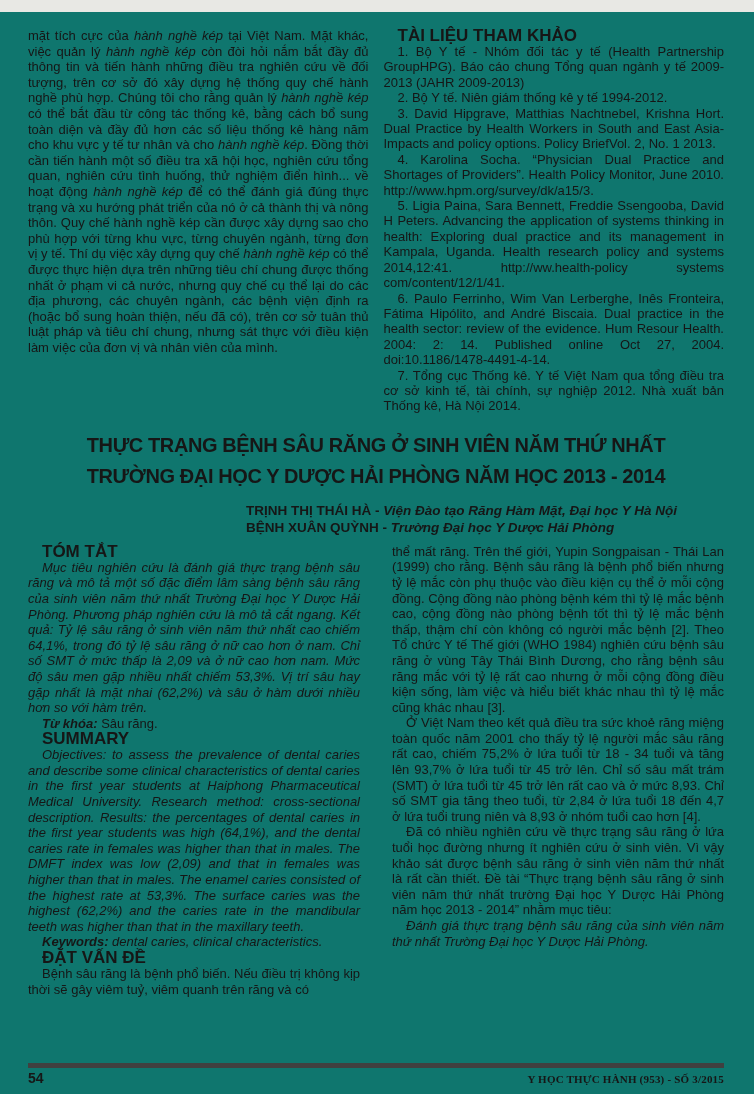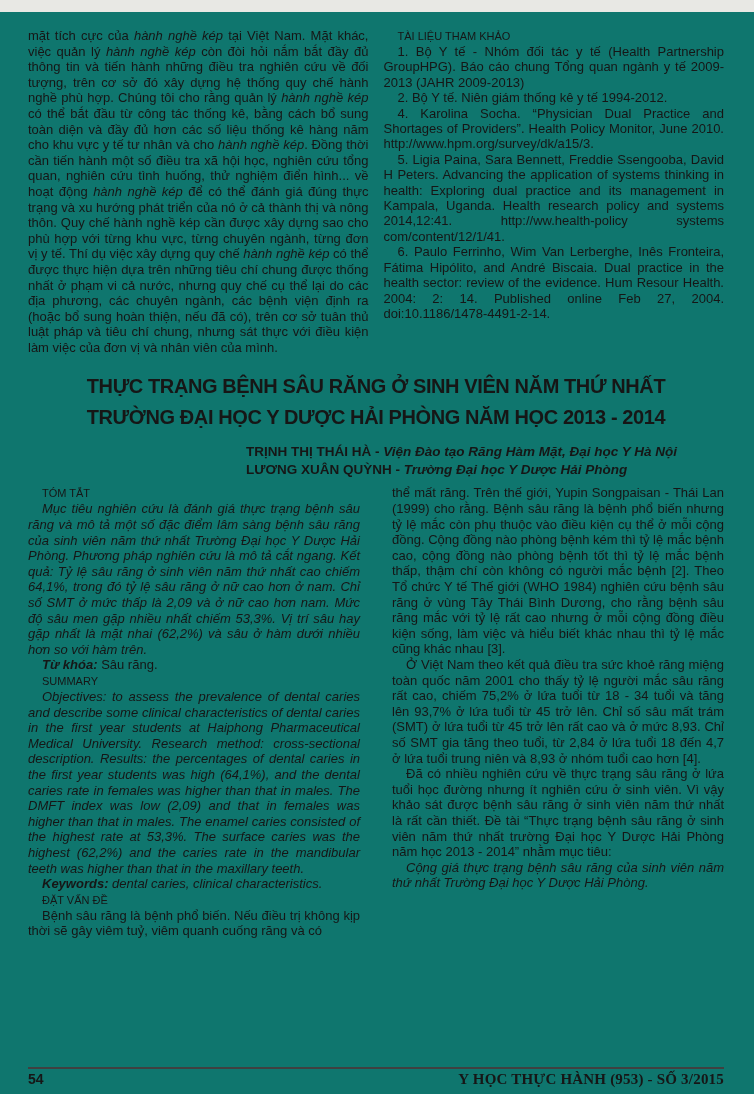--- a/index.html
+++ b/index.html
@@ -9,85 +9,87 @@
     padding:16px 30px 18px 28px;
     font-family:"Liberation Sans",sans-serif;
     font-size:13px;line-height:15.6px;
     display:flex;flex-direction:column;
   }
   .cols{display:flex;gap:15px;}
   .col{flex:1;min-width:0;text-align:justify;}
   p{margin:0;text-indent:14px;}
   p.noindent{text-indent:0;}
   .italic{font-style:italic;}
-  h3.sec{font-size:11px;margin:0;padding-left:14px;font-weight:normal;line-height:16px;}
+  h3.sec{font-size:17px;margin:0;padding-left:14px;font-weight:bold;line-height:16px;}
   .refs p{line-height:15.4px;}
   .article-head{margin-top:16px;}
   .title{
     text-align:center;font-weight:bold;font-size:20px;line-height:30px;
     letter-spacing:-0.4px;margin:0;font-stretch:condensed;
     transform:scaleY(1.05);
   }
   .authors{margin-top:12px;padding-left:218px;font-size:13.5px;line-height:17.5px;}
   .authors .nm{font-weight:bold;}
   .authors .aff{font-weight:bold;font-style:italic;}
   .bottom{margin-top:7px;gap:32px;}
   .footer{
-    margin-top:auto;border-top:2px solid #404040;padding-top:3px;
+    margin-top:auto;border-top:5px solid #404040;padding-top:3px;
     display:flex;justify-content:space-between;align-items:baseline;
   }
   .pageno{font-weight:bold;font-size:14px;font-family:"Liberation Sans",sans-serif;}
-  .journal{font-weight:bold;font-size:15px;font-family:"Liberation Serif",serif;letter-spacing:0.2px;}
+  .journal{font-weight:bold;font-size:11px;font-family:"Liberation Serif",serif;letter-spacing:0.2px;}
 </style>
 </head>
 <body>
 
 <div class="page">
 
   <div class="cols">
     <div class="col">
       <p class="noindent"><span>mặt tích cực của </span><span style="font-style: italic;">hành nghề kép</span><span> tại Việt Nam. Mặt khác, việc quản lý </span><span style="font-style: italic;">hành nghề kép</span><span> còn đòi hỏi nắm bắt đầy đủ thông tin và tiến hành những điều tra nghiên cứu về đối tượng, trên cơ sở đó xây dựng hệ thống quy chế hành nghề phù hợp. Chúng tôi cho rằng quản lý </span><span style="font-style: italic;">hành nghề kép</span><span> có thể bắt đầu từ công tác thống kê, bằng cách bổ sung toàn diện và đầy đủ hơn các số liệu thống kê hàng năm cho khu vực y tế tư nhân và cho </span><span style="font-style: italic;">hành nghề kép</span><span>. Đồng thời cần tiến hành một số điều tra xã hội học, nghiên cứu tổng quan, nghiên cứu tình huống, thử nghiệm điển hình... về hoạt động </span><span style="font-style: italic;">hành nghề kép</span><span> để có thể đánh giá đúng thực trạng và xu hướng phát triển của nó ở cả thành thị và nông thôn. Quy chế hành nghề kép cần được xây dựng sao cho phù hợp với từng khu vực, từng chuyên ngành, từng đơn vị y tế. Thí dụ việc xây dựng quy chế </span><span style="font-style: italic;">hành nghề kép</span><span> có thể được thực hiện dựa trên những tiêu chí chung được thống nhất ở phạm vi cả nước, nhưng quy chế cụ thể lại do các địa phương, các chuyên ngành, các bệnh viện định ra (hoặc bổ sung hoàn thiện, nếu đã có), trên cơ sở tuân thủ luật pháp và tiêu chí chung, nhưng sát thực với điều kiện làm việc của đơn vị và nhân viên của mình.</span></p>
     </div>
     <div class="col refs">
       <h3 class="sec">TÀI LIỆU THAM KHẢO</h3>
       <p>1. Bộ Y tế - Nhóm đối tác y tế (Health Partnership GroupHPG). Báo cáo chung Tổng quan ngành y tế 2009-2013 (JAHR 2009-2013)</p>
       <p>2. Bộ Y tế. Niên giám thống kê y tế 1994-2012.</p>
+      <p>3. David Hipgrave, Matthias Nachtnebel, Krishna Hort. Dual Practice by Health Workers in South and East Asia- Impacts and policy options. Policy BriefVol. 2, No. 1 2013.</p>
       <p>4. Karolina Socha. “Physician Dual Practice and Shortages of Providers”. Health Policy Monitor, June 2010. http://www.hpm.org/survey/dk/a15/3.</p>
       <p>5. Ligia Paina, Sara Bennett, Freddie Ssengooba, David H Peters. Advancing the application of systems thinking in health: Exploring dual practice and its management in Kampala, Uganda. Health research policy and systems 2014,12:41. http://ww.health-policy systems com/content/12/1/41.</p>
-      <p>6. Paulo Ferrinho, Wim Van Lerberghe, Inês Fronteira, Fátima Hipólito, and André Biscaia. Dual practice in the health sector: review of the evidence. Hum Resour Health. 2004: 2: 14. Published online Feb 27, 2004. doi:10.1186/1478-4491-2-14.</p>
+      <p>6. Paulo Ferrinho, Wim Van Lerberghe, Inês Fronteira, Fátima Hipólito, and André Biscaia. Dual practice in the health sector: review of the evidence. Hum Resour Health. 2004: 2: 14. Published online Oct 27, 2004. doi:10.1186/1478-4491-4-14.</p>
+      <p>7. Tổng cục Thống kê. Y tế Việt Nam qua tổng điều tra cơ sở kinh tế, tài chính, sự nghiệp 2012. Nhà xuất bản Thống kê, Hà Nội 2014.</p>
     </div>
   </div>
 
   <div class="article-head">
     <div class="title">
       <span>THỰC TRẠNG BỆNH SÂU RĂNG Ở SINH VIÊN NĂM THỨ NHẤT</span><br>
       <span>TRƯỜNG ĐẠI HỌC Y DƯỢC HẢI PHÒNG NĂM HỌC 2013 - 2014</span>
     </div>
     <div class="authors">
       <div><span class="nm">TRỊNH THỊ THÁI HÀ</span><span class="nm"> - </span><span class="aff">Viện Đào tạo Răng Hàm Mặt, Đại học Y Hà Nội</span></div>
-      <div><span class="nm">LƯƠNG XUÂN QUỲNH</span><span class="nm"> - </span><span class="aff">Trường Đại học Y Dược Hải Phòng</span></div>
+      <div><span class="nm">BỆNH XUÂN QUỲNH</span><span class="nm"> - </span><span class="aff">Trường Đại học Y Dược Hải Phòng</span></div>
     </div>
   </div>
 
   <div class="cols bottom">
     <div class="col">
       <h3 class="sec">TÓM TẮT</h3>
       <p class="italic">Mục tiêu nghiên cứu là đánh giá thực trạng bệnh sâu răng và mô tả một số đặc điểm lâm sàng bệnh sâu răng của sinh viên năm thứ nhất Trường Đại học Y Dược Hải Phòng. Phương pháp nghiên cứu là mô tả cắt ngang. Kết quả: Tỷ lệ sâu răng ở sinh viên năm thứ nhất cao chiếm 64,1%, trong đó tỷ lệ sâu răng ở nữ cao hơn ở nam. Chỉ số SMT ở mức thấp là 2,09 và ở nữ cao hơn nam. Mức độ sâu men gặp nhiều nhất chiếm 53,3%. Vị trí sâu hay gặp nhất là mặt nhai (62,2%) và sâu ở hàm dưới nhiều hơn so với hàm trên.</p>
       <p><span style="font-style: italic; font-weight: bold;">Từ khóa:</span><span style=""> Sâu răng.</span></p>
       <h3 class="sec">SUMMARY</h3>
       <p class="italic">Objectives: to assess the prevalence of dental caries and describe some clinical characteristics of dental caries in the first year students at Haiphong Pharmaceutical Medical University. Research method: cross-sectional description. Results: the percentages of dental caries in the first year students was high (64,1%), and the dental caries rate in females was higher than that in males. The DMFT index was low (2,09) and that in females was higher than that in males. The enamel caries consisted of the highest rate at 53,3%. The surface caries was the highest (62,2%) and the caries rate in the mandibular teeth was higher than that in the maxillary teeth.</p>
       <p><span style="font-style: italic; font-weight: bold;">Keywords:</span><span style="font-style: italic;"> dental caries, clinical characteristics.</span></p>
       <h3 class="sec">ĐẶT VẤN ĐỀ</h3>
-      <p>Bệnh sâu răng là bệnh phổ biến. Nếu điều trị không kịp thời sẽ gây viêm tuỷ, viêm quanh cuống răng và có</p>
+      <p>Bệnh sâu răng là bệnh phổ biến. Nếu điều trị không kịp thời sẽ gây viêm tuỷ, viêm quanh trên răng và có</p>
     </div>
     <div class="col">
       <p class="noindent">thể mất răng. Trên thế giới, Yupin Songpaisan - Thái Lan (1999) cho rằng. Bệnh sâu răng là bệnh phổ biến nhưng tỷ lệ mắc còn phụ thuộc vào điều kiện cụ thể ở mỗi cộng đồng. Cộng đồng nào phòng bệnh kém thì tỷ lệ mắc bệnh cao, cộng đồng nào phòng bệnh tốt thì tỷ lệ mắc bệnh thấp, thậm chí còn không có người mắc bệnh [2]. Theo Tổ chức Y tế Thế giới (WHO 1984) nghiên cứu bệnh sâu răng ở vùng Tây Thái Bình Dương, cho rằng bệnh sâu răng mắc với tỷ lệ rất cao nhưng ở mỗi cộng đồng điều kiện sống, làm việc và hiểu biết khác nhau thì tỷ lệ mắc cũng khác nhau [3].</p>
       <p>Ở Việt Nam theo kết quả điều tra sức khoẻ răng miệng toàn quốc năm 2001 cho thấy tỷ lệ người mắc sâu răng rất cao, chiếm 75,2% ở lứa tuổi từ 18 - 34 tuổi và tăng lên 93,7% ở lứa tuổi từ 45 trở lên. Chỉ số sâu mất trám (SMT) ở lứa tuổi từ 45 trở lên rất cao và ở mức 8,93. Chỉ số SMT gia tăng theo tuổi, từ 2,84 ở lứa tuổi 18 đến 4,7 ở lứa tuổi trung niên và 8,93 ở nhóm tuổi cao hơn [4].</p>
       <p>Đã có nhiều nghiên cứu về thực trạng sâu răng ở lứa tuổi học đường nhưng ít nghiên cứu ở sinh viên. Vì vậy khảo sát được bệnh sâu răng ở sinh viên năm thứ nhất là rất cần thiết. Đề tài “Thực trạng bệnh sâu răng ở sinh viên năm thứ nhất trường Đại học Y Dược Hải Phòng năm học 2013 - 2014” nhằm mục tiêu:</p>
-      <p class="italic">Cộng giá thực trạng bệnh sâu răng của sinh viên năm thứ nhất Trường Đại học Y Dược Hải Phòng.</p>
+      <p class="italic">Đánh giá thực trạng bệnh sâu răng của sinh viên năm thứ nhất Trường Đại học Y Dược Hải Phòng.</p>
     </div>
   </div>
 
   <div class="footer">
     <span class="pageno">54</span>
     <span class="journal">Y HỌC THỰC HÀNH (953) - SỐ 3/2015</span>
   </div>
 
 </div>
 

